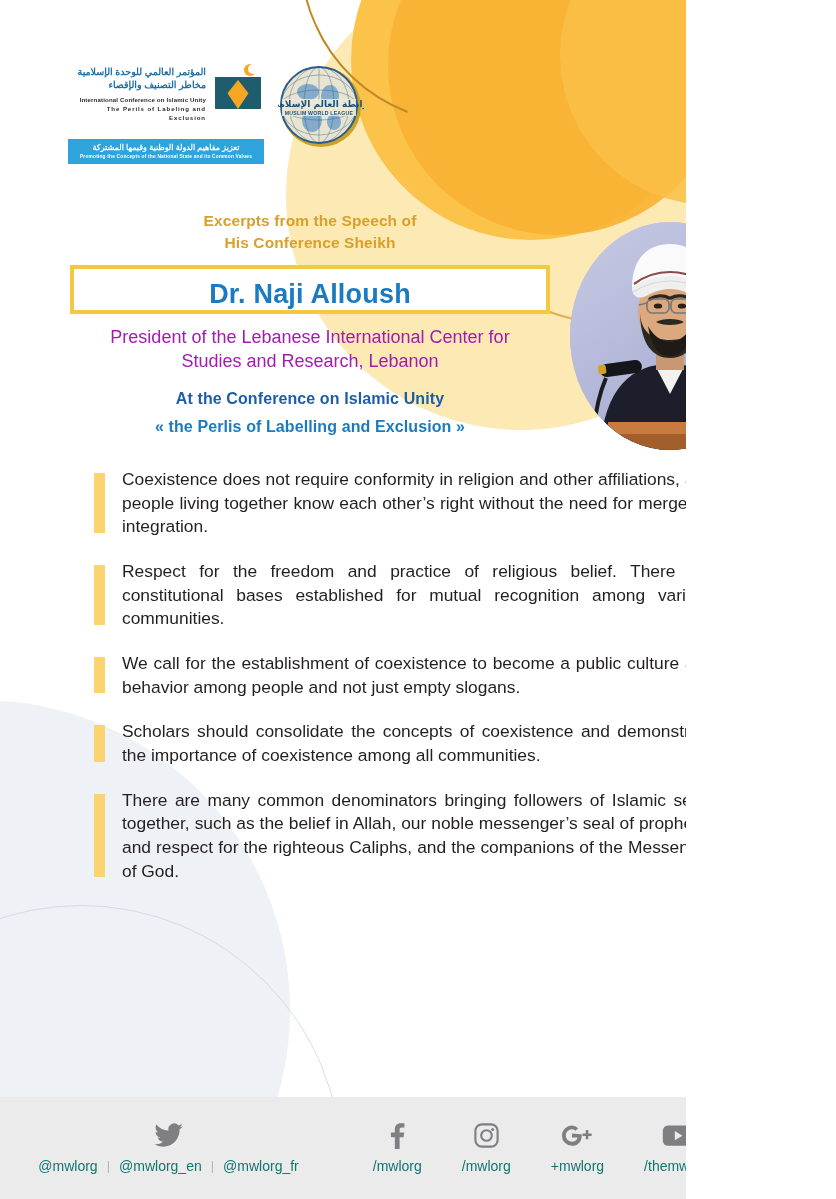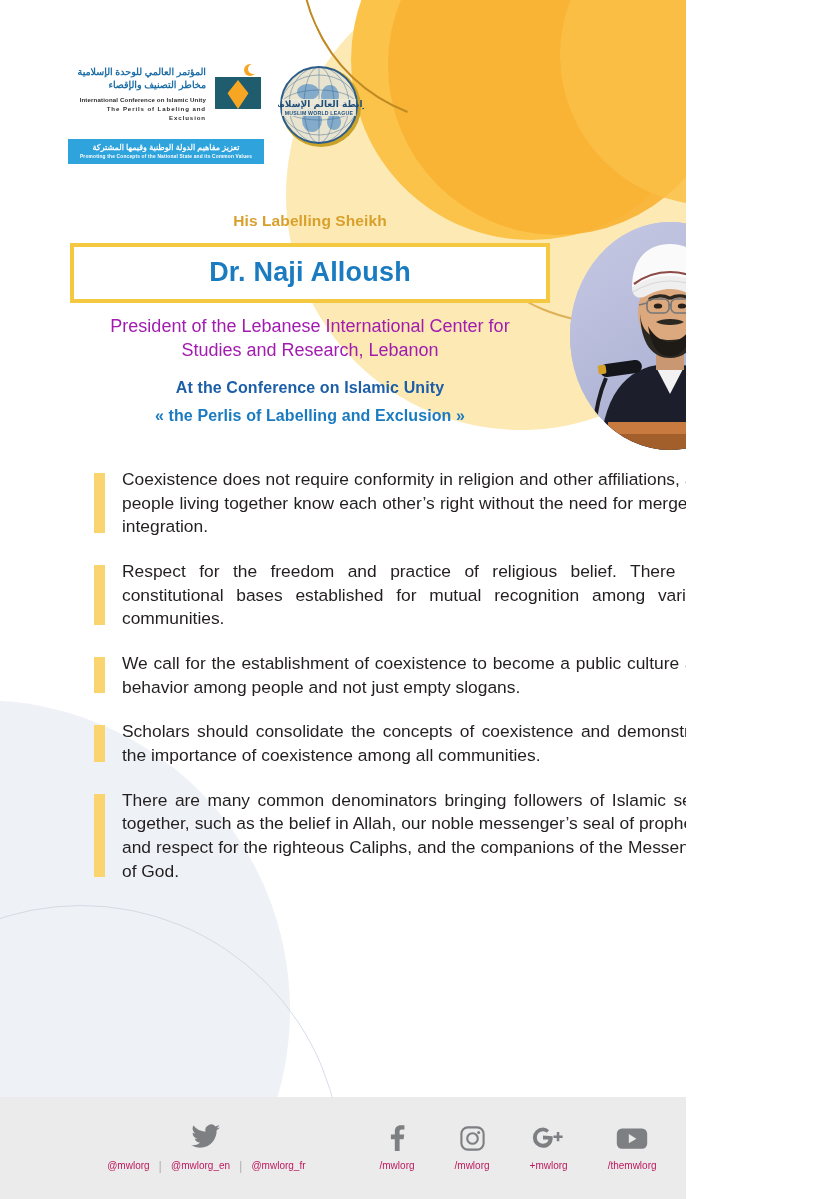--- a/index.html
+++ b/index.html
@@ -137,21 +137,21 @@
     color: #D9A02C;
     font-size: 15.5px;
     font-weight: bold;
     line-height: 1.42;
     letter-spacing: .1px;
   }
   .namebox {
     margin-top: 11px;
     border: 4px solid #F5C842;
     background: #ffffff;
-    padding: 12px 10px 13px;
+    padding: 12px 10px 2px;
   }
   .name {
     color: #1B7BC0;
     font-size: 27px;
     font-weight: bold;
     letter-spacing: .2px;
     line-height: 1;
   }
   .role {
     margin-top: 11px;
@@ -224,21 +224,21 @@
     gap: 0;
   }
   .sgroup {
     display: flex;
     flex-direction: column;
     align-items: center;
     gap: 9px;
   }
   .sicon { height: 26px; display: flex; align-items: center; justify-content: center; }
   .shandles { display: flex; align-items: center; gap: 9px; }
-  .handle { color: #be185d; font-size: 10px; }
+  .handle { color: #0f766e; font-size: 14px; }
   .pipe { color: #B5B5B5; font-size: 13px; }
   .twitter-group { margin-right: 34px; }
   .sgroup + .sgroup { margin-left: 40px; }
 </style>
 </head>
 <body>
 
 <div id="poster">
 
   <div class="deco circle-pale"></div>
@@ -353,21 +353,22 @@
       <rect x="28" y="143" width="8" height="9" rx="2" fill="#D4A02A" transform="rotate(-8 32 147)"></rect>
       <path d="M36 156 C30 170 26 186 24 206" stroke="#1A1C21" stroke-width="4" fill="none"></path>
 
       <rect x="38" y="200" width="130" height="12" fill="#C97B3F"></rect>
       <rect x="46" y="212" width="120" height="16" fill="#A35F2B"></rect>
     </svg>
   </div>
 
   <div class="titleblock">
     <div class="eyebrow">
-      <div>His Labelling Sheikh</div>
+      <div>Excerpts from the Speech of</div>
+      <div>His Conference Sheikh</div>
     </div>
     <div class="namebox">
       <div class="name">Dr. Naji Alloush</div>
     </div>
     <div class="role">
       <div>President of the Lebanese International Center for</div>
       <div>Studies and Research, Lebanon</div>
     </div>
     <div class="conf-line1">At the Conference on Islamic Unity</div>
     <div class="conf-line2">« the Perlis of Labelling and Exclusion »</div>

